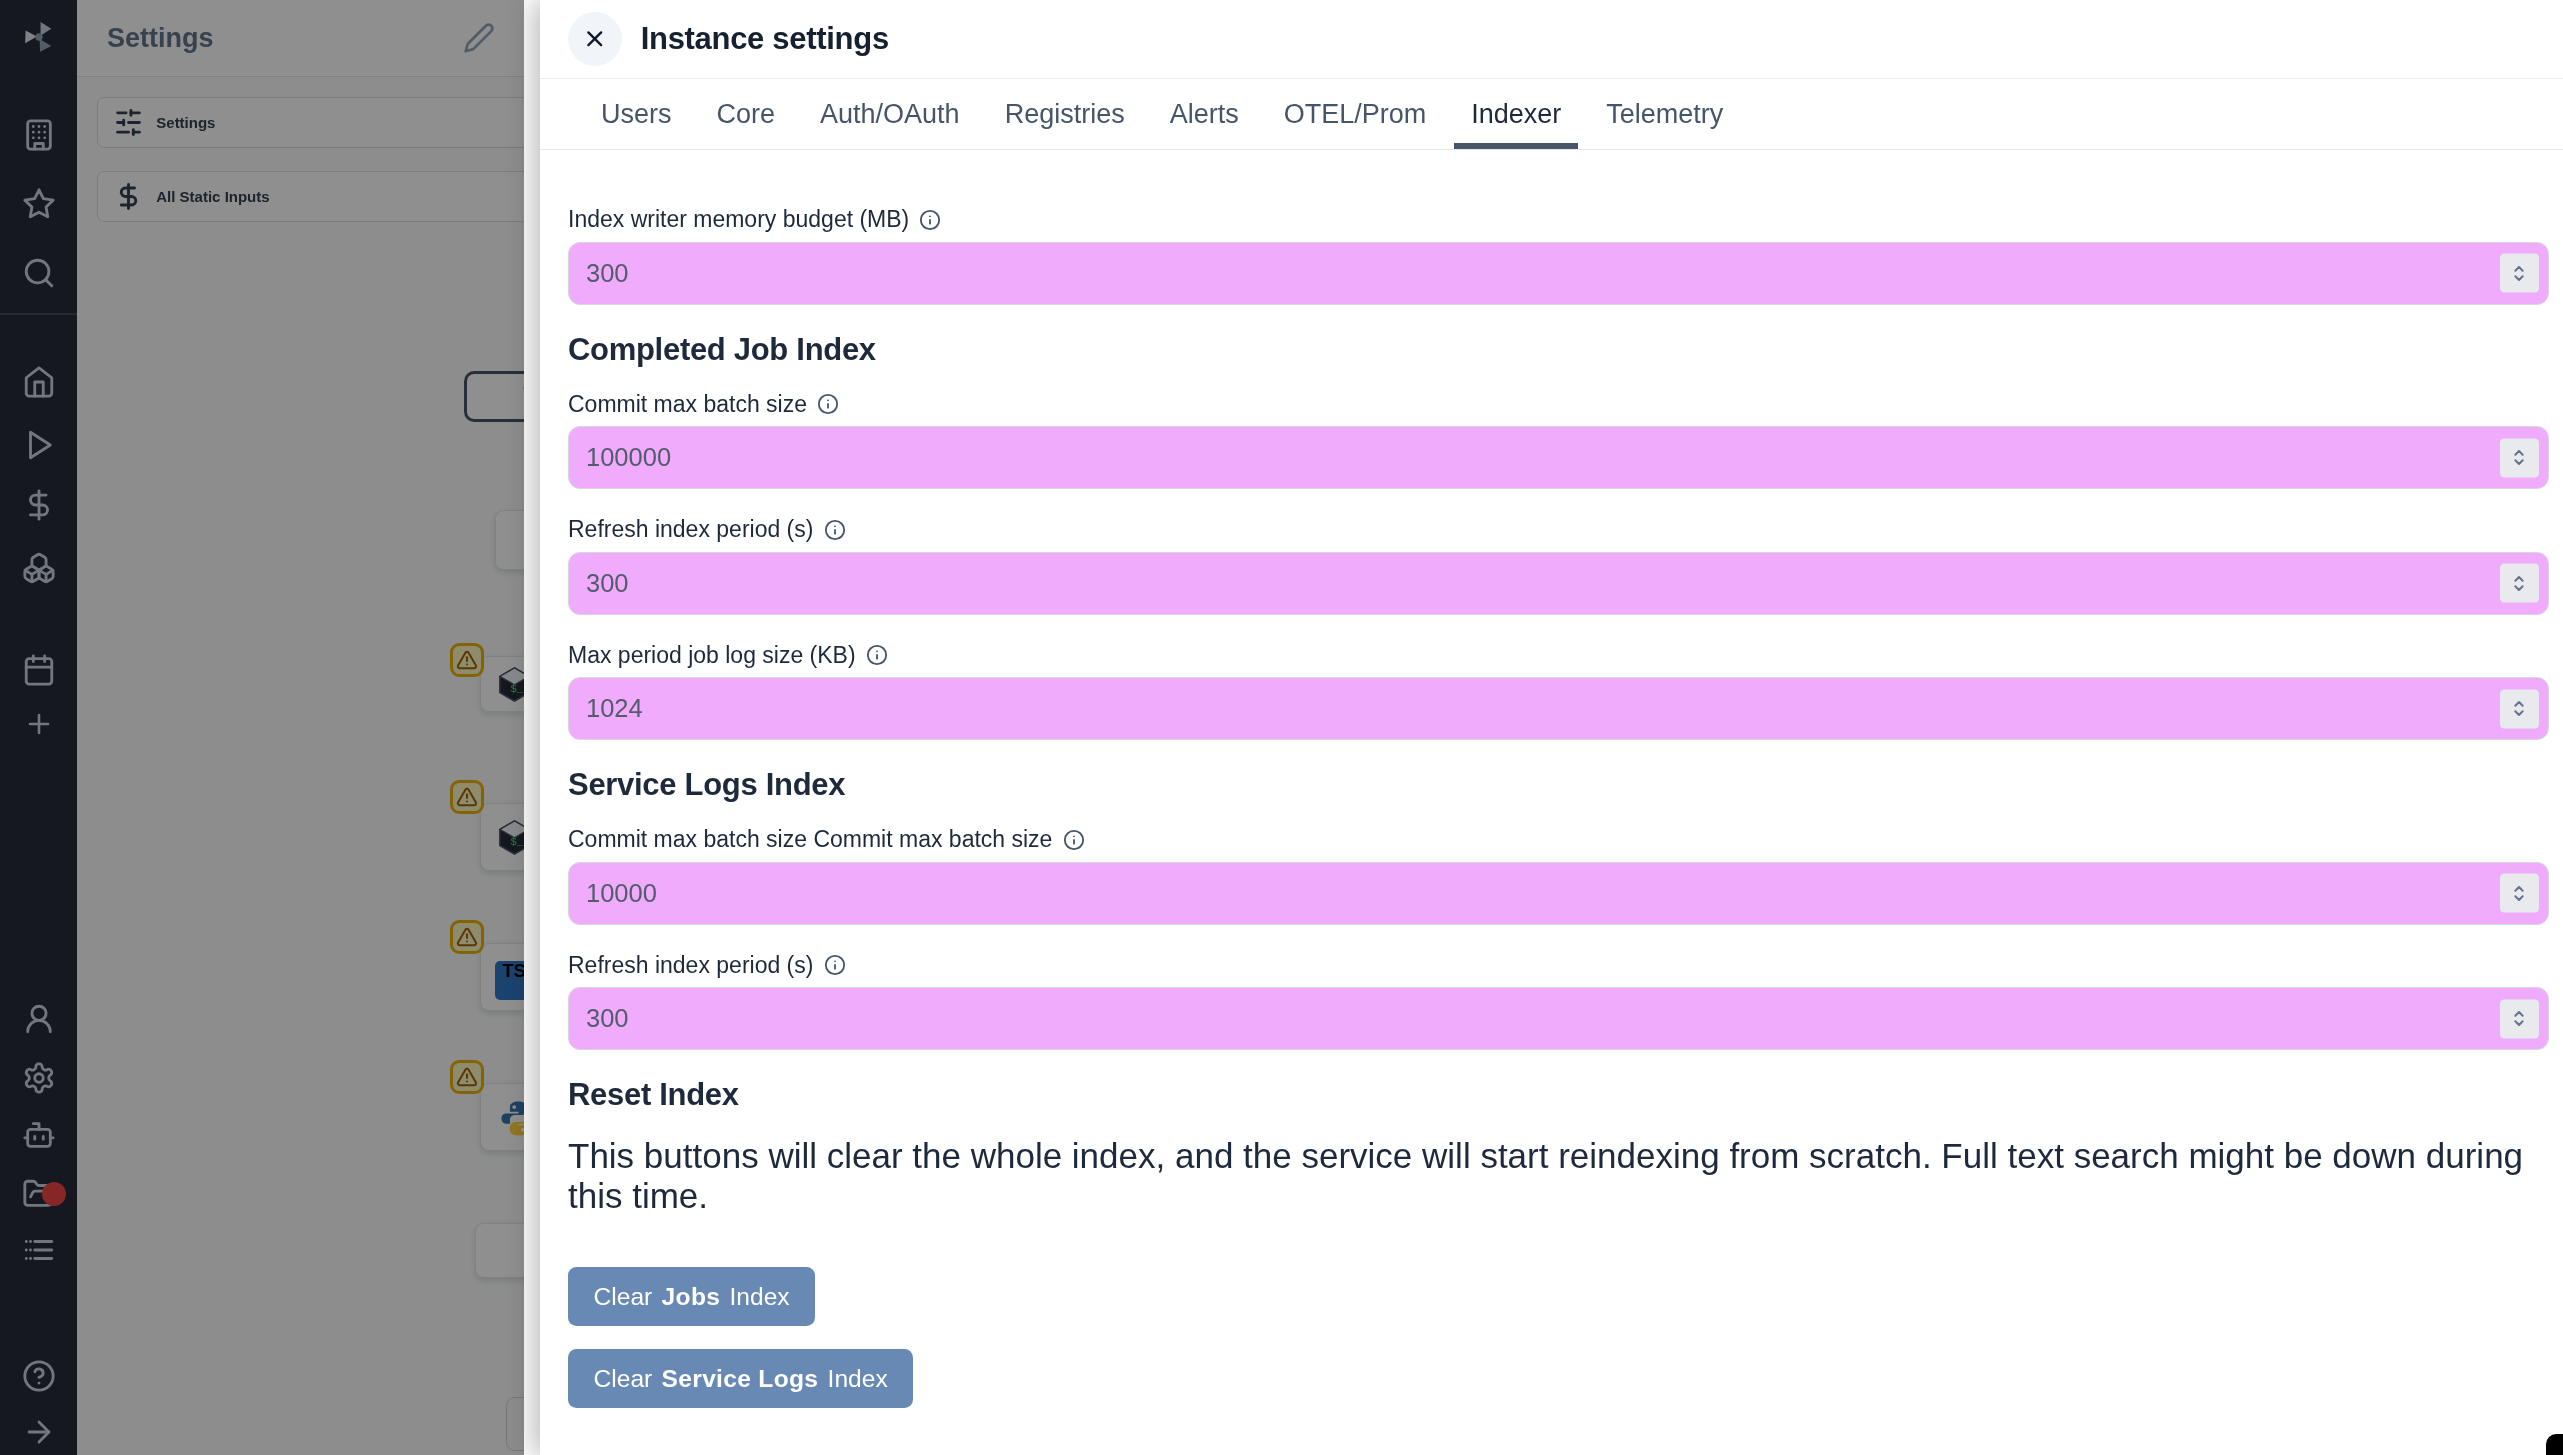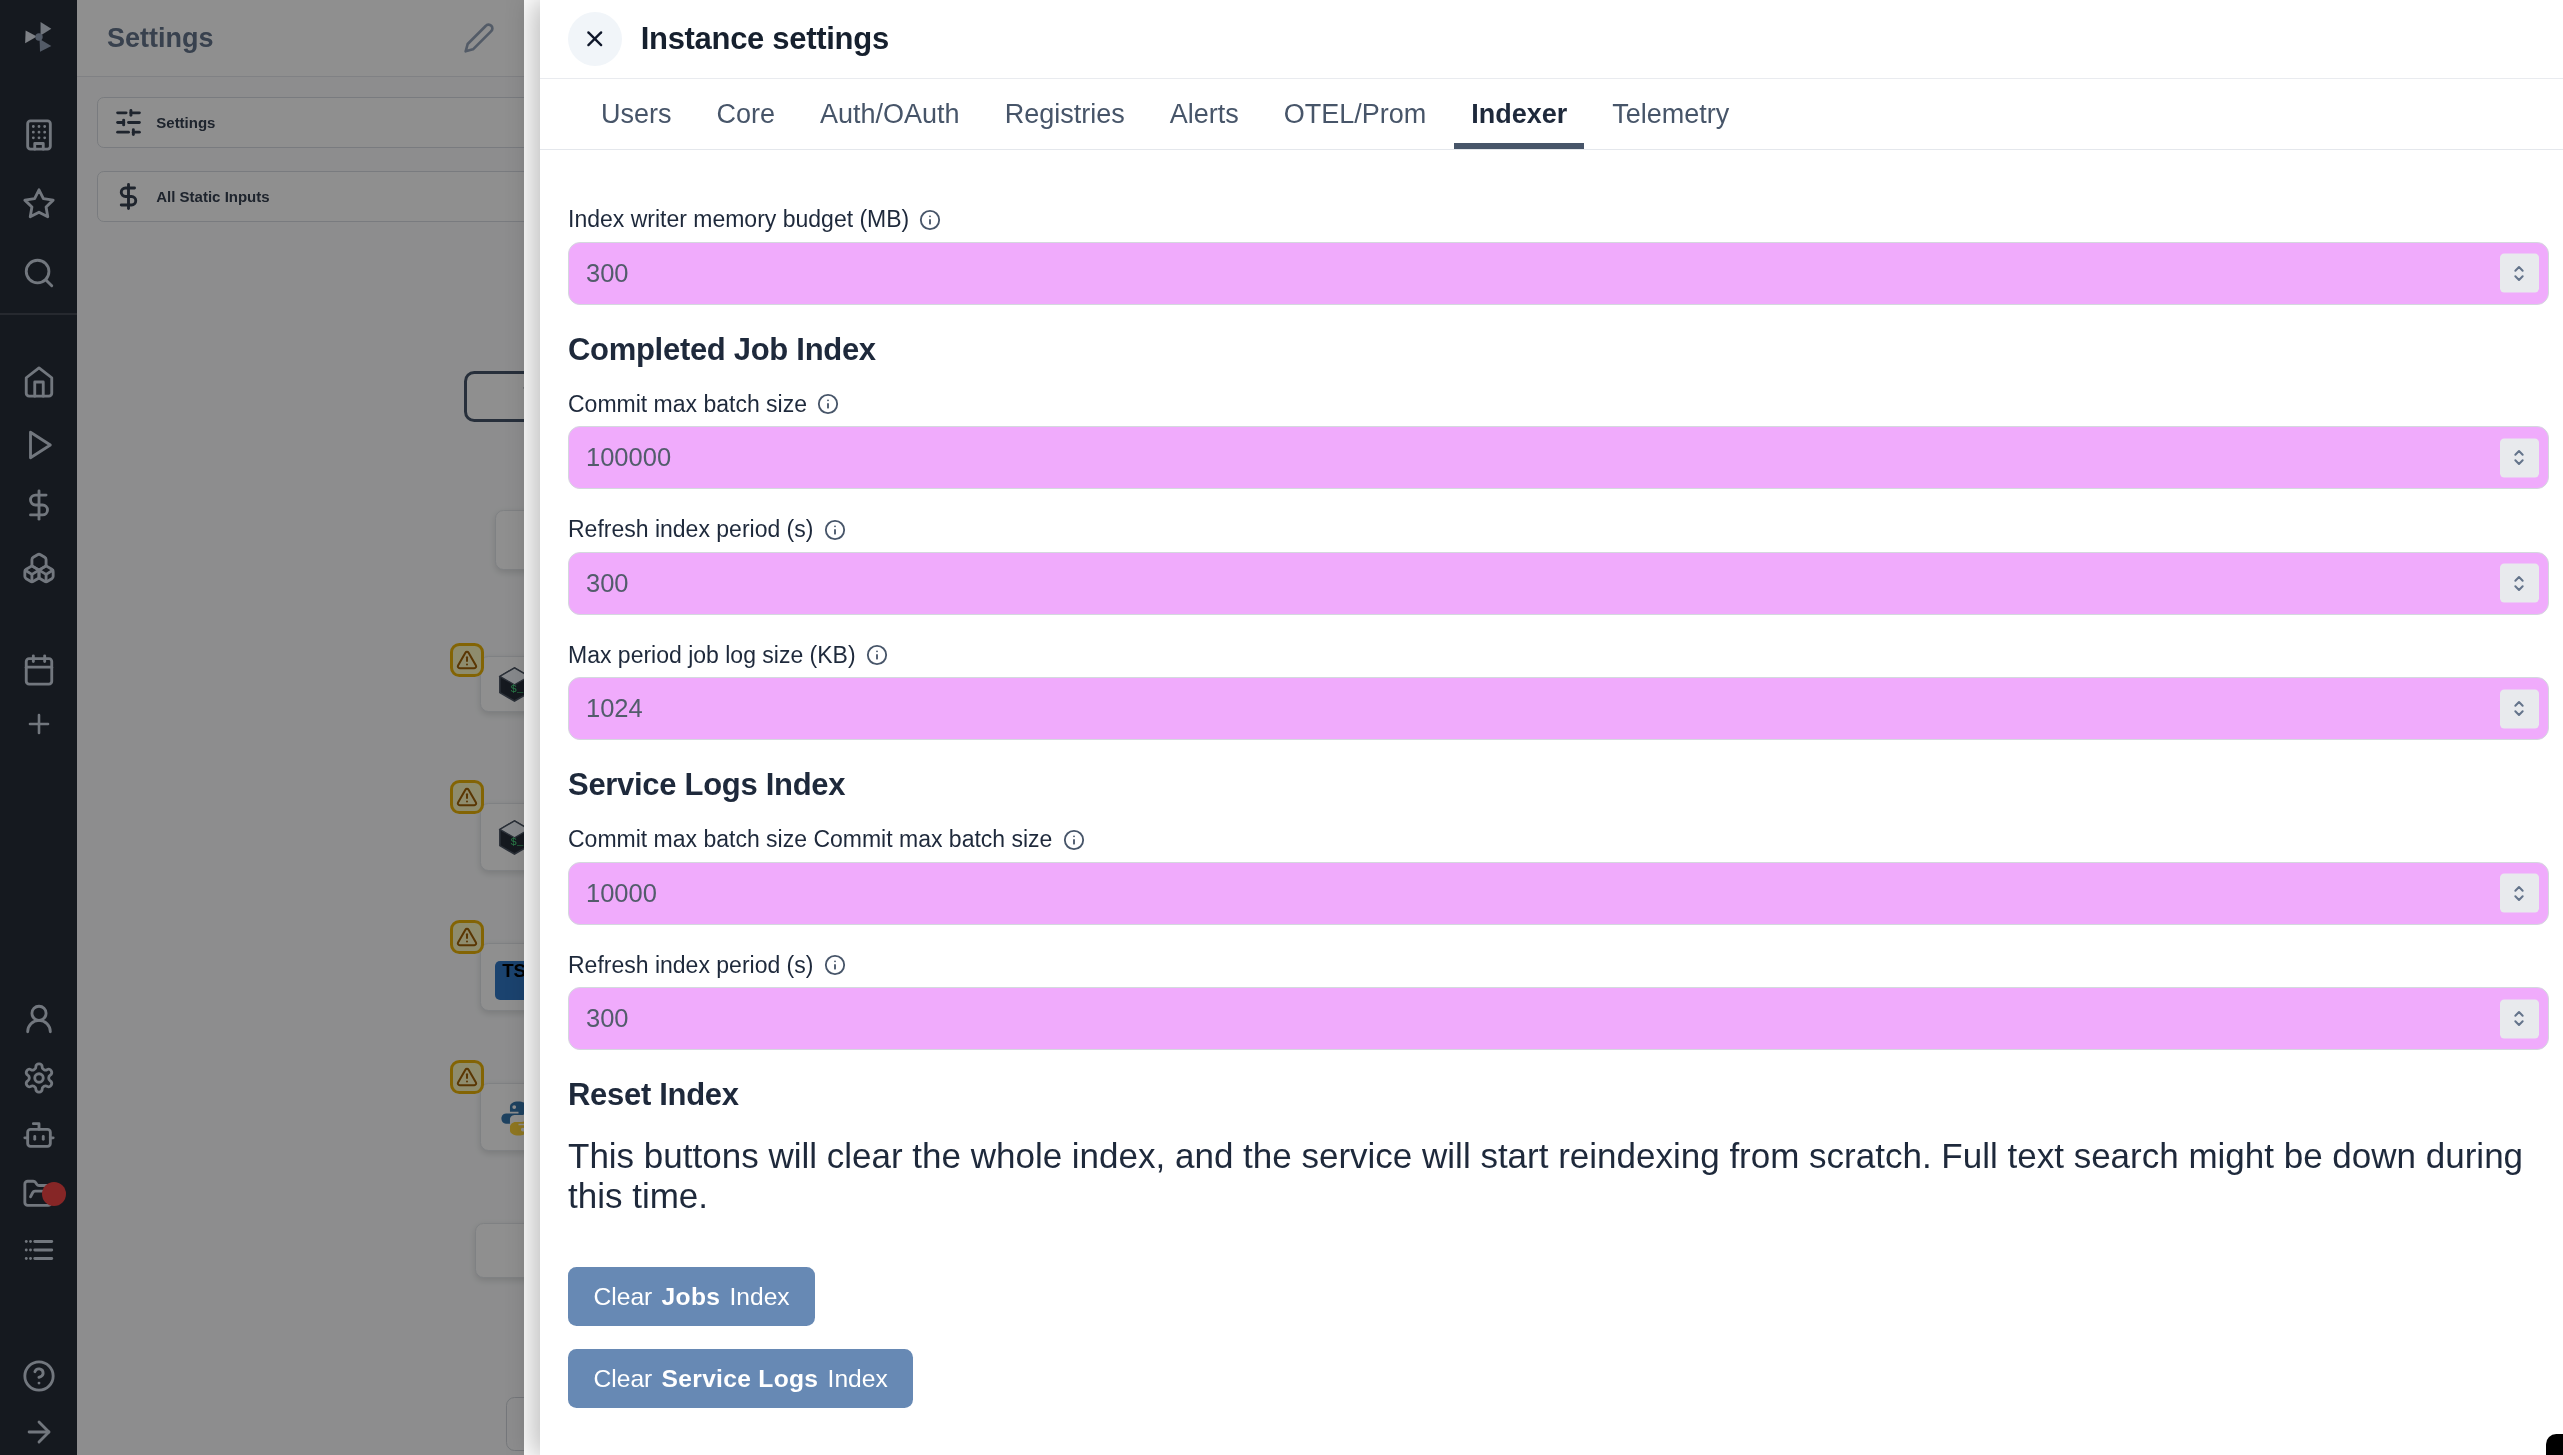--- a/index.html
+++ b/index.html
@@ -89,21 +89,21 @@
 
   .tabs {
     height: 71px; display: flex; align-items: stretch; padding-left: 44px;
     border-bottom: 1.7px solid #e4e7ec;
   }
   .tab {
     display: flex; align-items: center; padding: 6px 17px 0 17px; margin-right: 11px;
     font-size: 27px; color: #475569; background: none; border: none;
     border-bottom: 6px solid transparent; cursor: pointer; font-family: inherit;
   }
-  .tab.active { color: #1e293b; font-weight: 700; border-bottom-color: #475569; }
+  .tab.active { color: #1e293b; font-weight: 400; border-bottom-color: #475569; }
 
   .modal-body { padding: 56px 30px 0 28px; }
   .field { margin-bottom: 27px; }
   .field-label {
     display: flex; align-items: center; gap: 10.2px; margin-bottom: 8.5px;
     font-size: 23px; font-weight: 500; color: #1e293b;
   }
   .info-ic { color: #475569; }
   .num-wrap { position: relative; width: 1981px; }
   .num-input {

